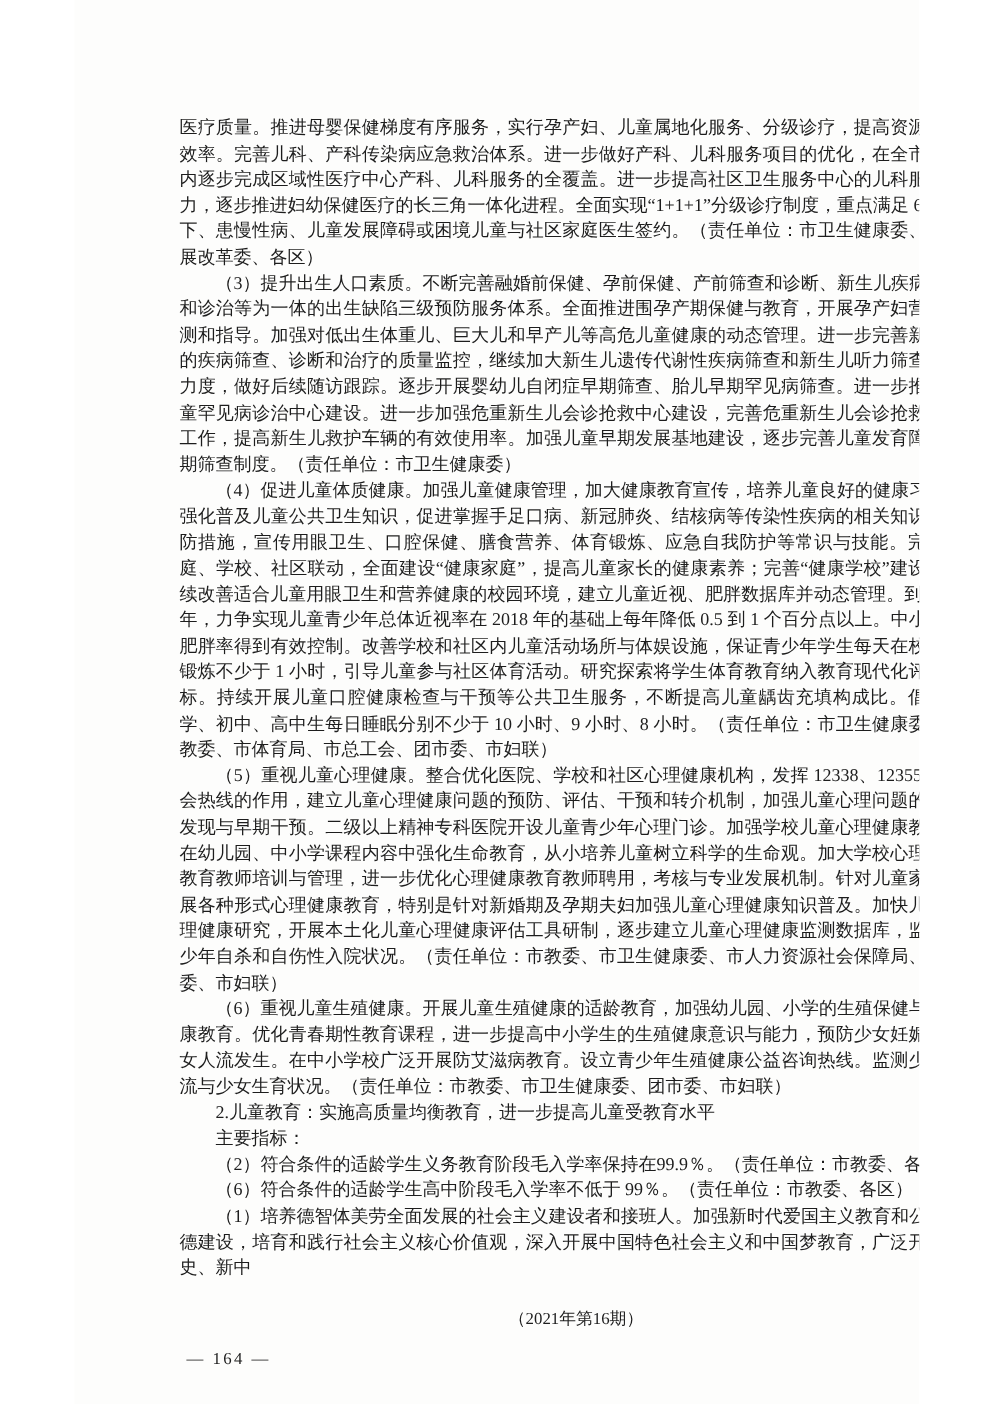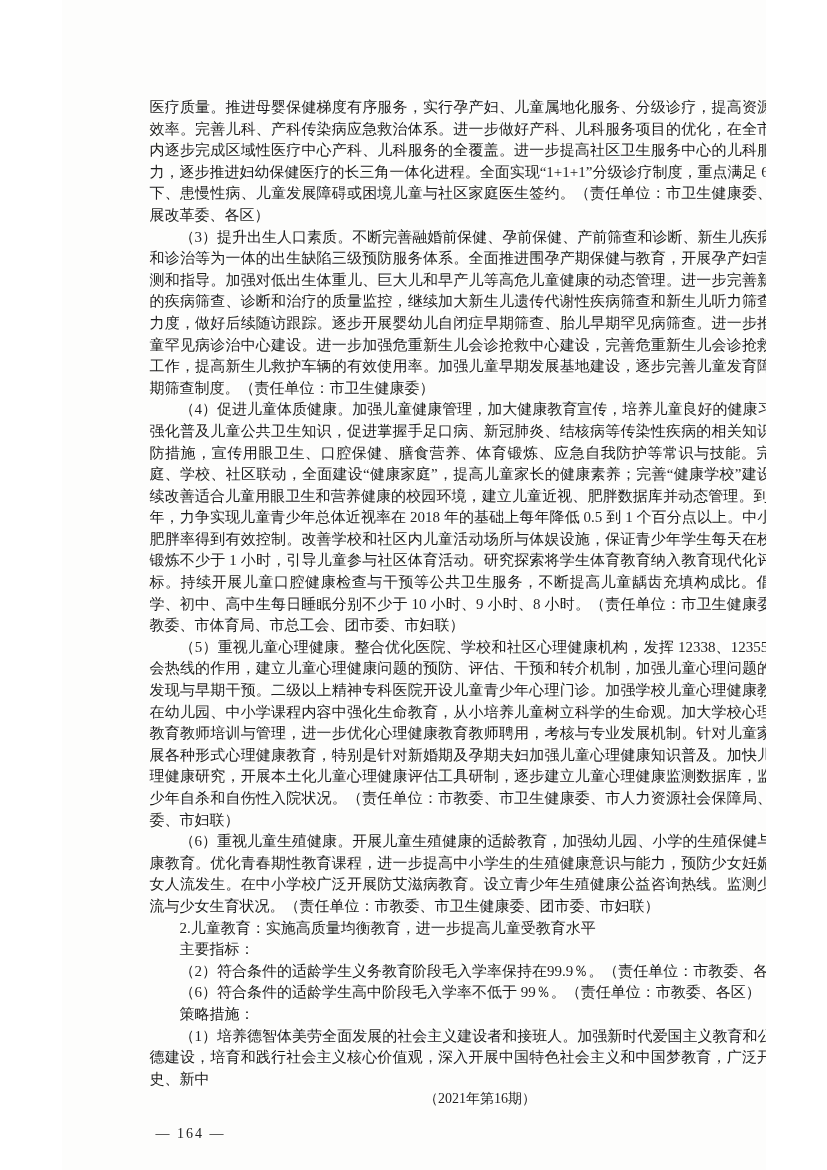--- a/index.html
+++ b/index.html
@@ -65,20 +65,19 @@
   <div class="content" id="content">
       <p>医疗质量。推进母婴保健梯度有序服务，实行孕产妇、儿童属地化服务、分级诊疗，提高资源利用效率。完善儿科、产科传染病应急救治体系。进一步做好产科、儿科服务项目的优化，在全市范围内逐步完成区域性医疗中心产科、儿科服务的全覆盖。进一步提高社区卫生服务中心的儿科服务能力，逐步推进妇幼保健医疗的长三角一体化进程。全面实现“1+1+1”分级诊疗制度，重点满足 6 岁以下、患慢性病、儿童发展障碍或困境儿童与社区家庭医生签约。（责任单位：市卫生健康委、市发展改革委、各区）</p>
       <p class="indent">（3）提升出生人口素质。不断完善融婚前保健、孕前保健、产前筛查和诊断、新生儿疾病筛查和诊治等为一体的出生缺陷三级预防服务体系。全面推进围孕产期保健与教育，开展孕产妇营养监测和指导。加强对低出生体重儿、巨大儿和早产儿等高危儿童健康的动态管理。进一步完善新生儿的疾病筛查、诊断和治疗的质量监控，继续加大新生儿遗传代谢性疾病筛查和新生儿听力筛查工作力度，做好后续随访跟踪。逐步开展婴幼儿自闭症早期筛查、胎儿早期罕见病筛查。进一步推动儿童罕见病诊治中心建设。进一步加强危重新生儿会诊抢救中心建设，完善危重新生儿会诊抢救转运工作，提高新生儿救护车辆的有效使用率。加强儿童早期发展基地建设，逐步完善儿童发育障碍早期筛查制度。（责任单位：市卫生健康委）</p>
       <p class="indent">（4）促进儿童体质健康。加强儿童健康管理，加大健康教育宣传，培养儿童良好的健康习惯。强化普及儿童公共卫生知识，促进掌握手足口病、新冠肺炎、结核病等传染性疾病的相关知识及预防措施，宣传用眼卫生、口腔保健、膳食营养、体育锻炼、应急自我防护等常识与技能。完善家庭、学校、社区联动，全面建设“健康家庭”，提高儿童家长的健康素养；完善“健康学校”建设，持续改善适合儿童用眼卫生和营养健康的校园环境，建立儿童近视、肥胖数据库并动态管理。到 2023 年，力争实现儿童青少年总体近视率在 2018 年的基础上每年降低 0.5 到 1 个百分点以上。中小学生肥胖率得到有效控制。改善学校和社区内儿童活动场所与体娱设施，保证青少年学生每天在校体育锻炼不少于 1 小时，引导儿童参与社区体育活动。研究探索将学生体育教育纳入教育现代化评估指标。持续开展儿童口腔健康检查与干预等公共卫生服务，不断提高儿童龋齿充填构成比。倡导小学、初中、高中生每日睡眠分别不少于 10 小时、9 小时、8 小时。（责任单位：市卫生健康委、市教委、市体育局、市总工会、团市委、市妇联）</p>
       <p class="indent">（5）重视儿童心理健康。整合优化医院、学校和社区心理健康机构，发挥 12338、12355 等社会热线的作用，建立儿童心理健康问题的预防、评估、干预和转介机制，加强儿童心理问题的早期发现与早期干预。二级以上精神专科医院开设儿童青少年心理门诊。加强学校儿童心理健康教育，在幼儿园、中小学课程内容中强化生命教育，从小培养儿童树立科学的生命观。加大学校心理健康教育教师培训与管理，进一步优化心理健康教育教师聘用，考核与专业发展机制。针对儿童家长开展各种形式心理健康教育，特别是针对新婚期及孕期夫妇加强儿童心理健康知识普及。加快儿童心理健康研究，开展本土化儿童心理健康评估工具研制，逐步建立儿童心理健康监测数据库，监测青少年自杀和自伤性入院状况。（责任单位：市教委、市卫生健康委、市人力资源社会保障局、团市委、市妇联）</p>
       <p class="indent">（6）重视儿童生殖健康。开展儿童生殖健康的适龄教育，加强幼儿园、小学的生殖保健与性健康教育。优化青春期性教育课程，进一步提高中小学生的生殖健康意识与能力，预防少女妊娠和少女人流发生。在中小学校广泛开展防艾滋病教育。设立青少年生殖健康公益咨询热线。监测少女人流与少女生育状况。（责任单位：市教委、市卫生健康委、团市委、市妇联）</p>
       <p class="indent">2.儿童教育：实施高质量均衡教育，进一步提高儿童受教育水平</p>
       <p class="indent">主要指标：</p>
       <p class="indent">（2）符合条件的适龄学生义务教育阶段毛入学率保持在99.9％。（责任单位：市教委、各区）</p>
       <p class="indent">（6）符合条件的适龄学生高中阶段毛入学率不低于 99％。（责任单位：市教委、各区）</p>
-      <p class="indent">策略措施：</p>
       <p class="indent">（1）培养德智体美劳全面发展的社会主义建设者和接班人。加强新时代爱国主义教育和公民道德建设，培育和践行社会主义核心价值观，深入开展中国特色社会主义和中国梦教育，广泛开展党史、新中</p>
     </div>
   <div class="footer">
     <span class="page-num">— 164 —</span>
     <span class="issue">（2021年第16期）</span>
   </div>
 </div>
 
 </body></html>

